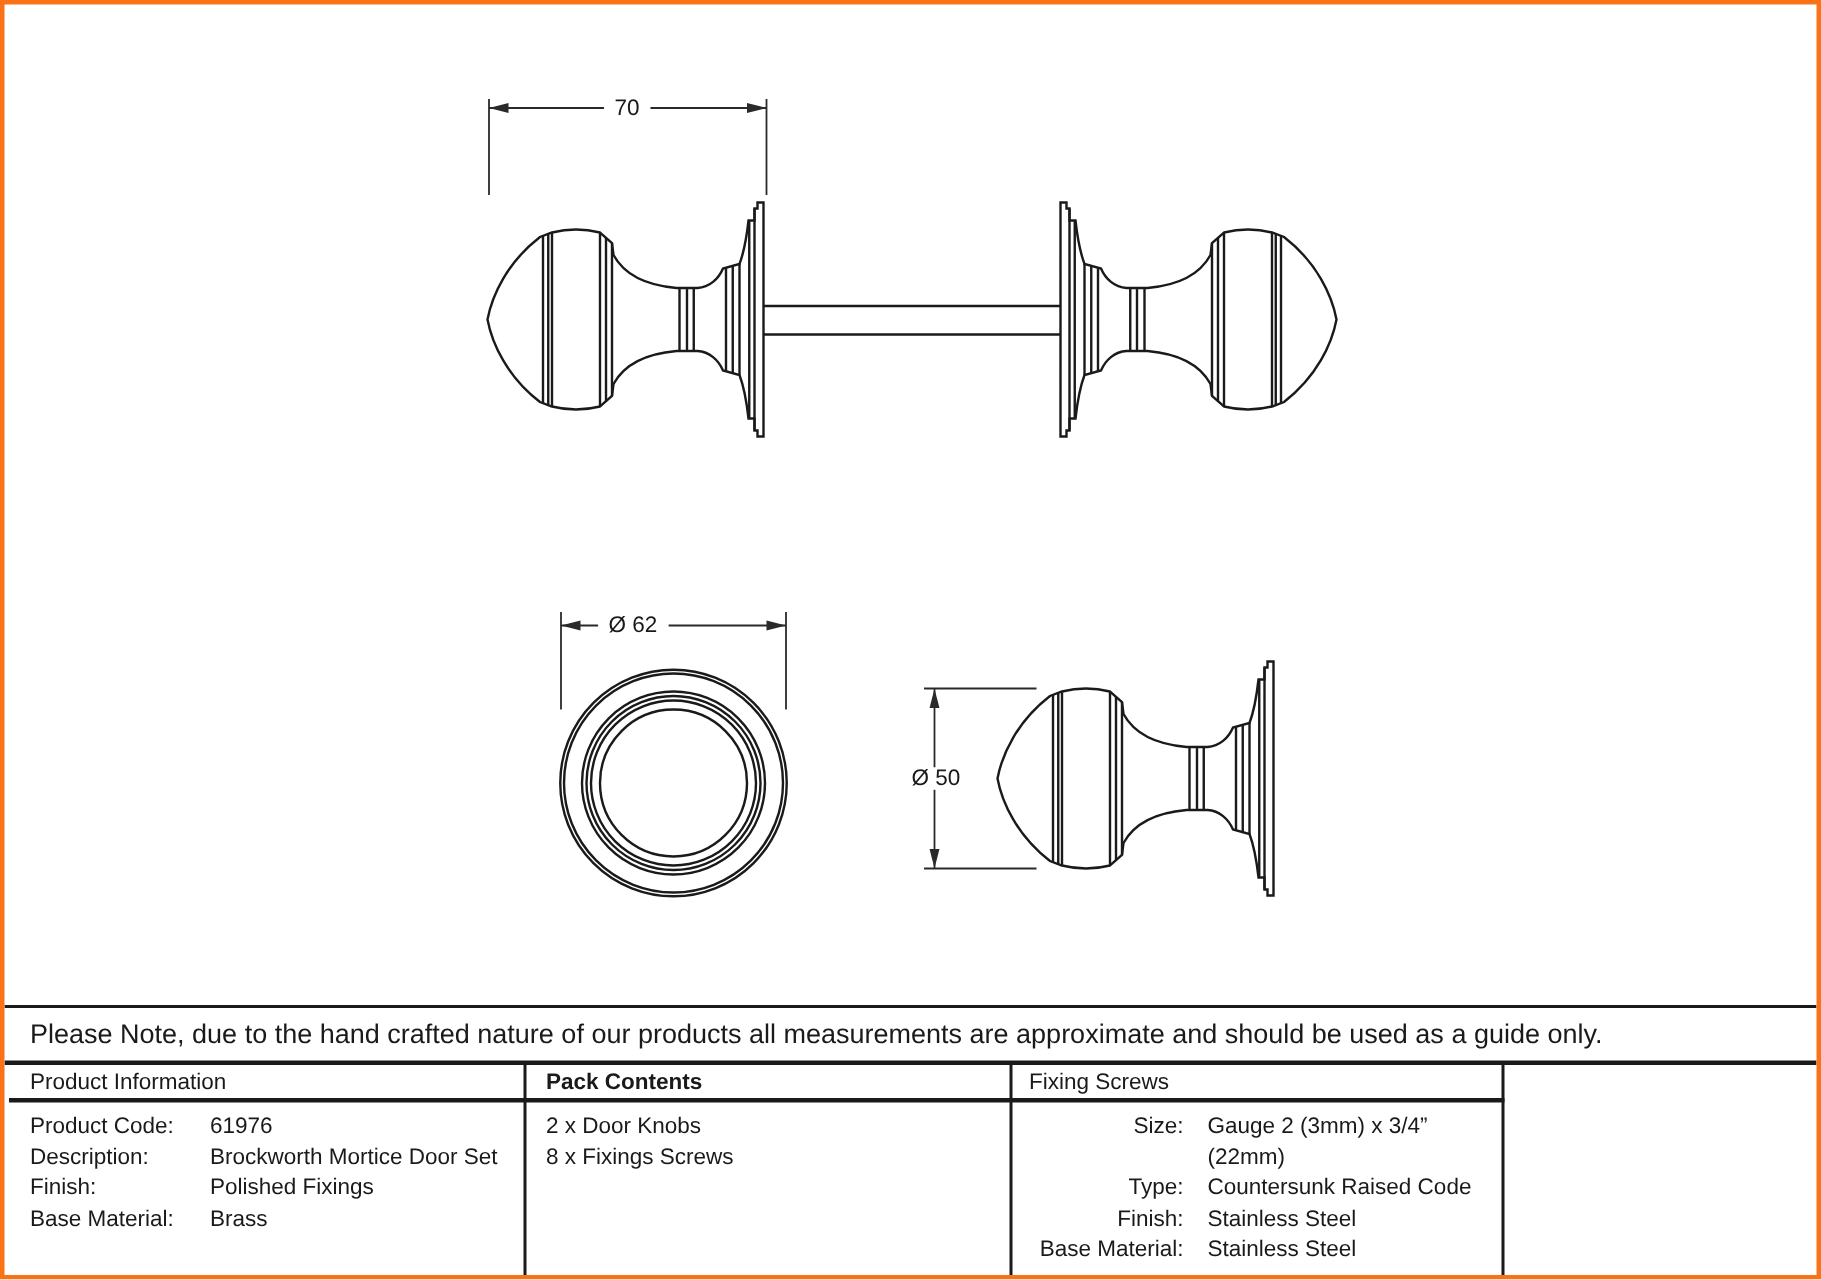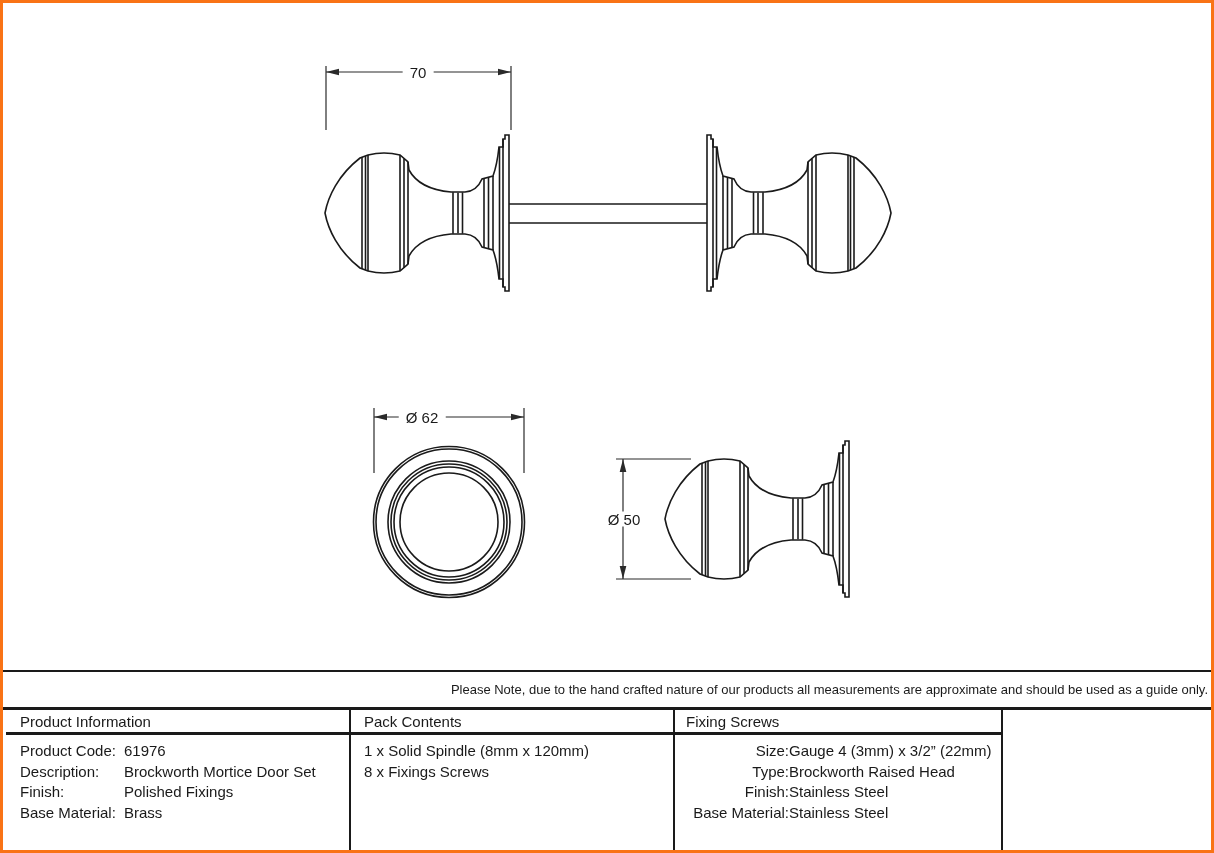--- a/index.html
+++ b/index.html
@@ -19,36 +19,35 @@
     transform:translate(-50%,-50%);
     background:#fff;
     padding:0 7px;
     font-size:15px;
     color:#1a1a1a;
     white-space:nowrap;
     line-height:1;
   }
   .hline,.vline{position:absolute;background:#1a1a1a;}
   .note-row{
-    position:absolute;left:3px;right:3px;top:669px;height:35px;
+    position:absolute;left:3px;right:20px;top:669px;height:35px;
     display:flex;align-items:center;
-    font-size:13px;
-    justify-content:flex-end;
+    font-size:18px;
   }
   .note-row .txt{padding-left:14px;}
   .th{
     position:absolute;top:707px;height:22px;
     display:flex;align-items:center;
     font-size:15px;
   }
   .cell{
     position:absolute;top:738px;
     font-size:15px;line-height:20.5px;
   }
-  .kv{display:flex;}
+  .kv{display:flex;gap:16px;}
   .kv .k{flex:0 0 104px;}
   .kv3 .k{flex:0 0 103px;text-align:right;}
   .items div{white-space:nowrap;}
 </style>
 </head>
 <body>
 
 <div class="page">
 
   <svg class="drawing-svg" viewBox="0 0 1214 853" fill="none" stroke-linecap="butt">
@@ -152,21 +151,21 @@
   <div class="hline" style="left:0;right:0;top:704px;height:3px;"></div>
 
   <div class="hline" style="left:3px;width:997px;top:729px;height:3px;"></div>
   <div class="vline" style="left:346px;top:707px;bottom:0;width:2px;"></div>
   <div class="vline" style="left:670px;top:707px;bottom:0;width:2px;"></div>
   <div class="vline" style="left:998px;top:707px;bottom:0;width:2px;"></div>
 
   <div class="th" style="left:17px;text-align:right;">
     <span>Product Information</span>
   </div>
-  <div class="th" style="left:361px;">
+  <div class="th" style="left:361px;font-weight:bold;">
     <span>Pack Contents</span>
   </div>
   <div class="th" style="left:683px;">
     <span>Fixing Screws</span>
   </div>
 
   <div class="cell" style="left:17px;width:320px;">
     <div class="kv">
       <span class="k">Product Code:</span>
       <span class="v">61976</span>
@@ -179,32 +178,32 @@
       <span class="k">Finish:</span>
       <span class="v">Polished Fixings</span>
     </div>
     <div class="kv">
       <span class="k">Base Material:</span>
       <span class="v">Brass</span>
     </div>
   </div>
 
   <div class="cell items" style="left:361px;width:300px;">
-    <div>1 x Solid Spindle (8mm x 120mm)</div>
+    <div>2 x Door Knobs</div>
     <div>8 x Fixings Screws</div>
   </div>
 
   <div class="cell" style="left:683px;width:310px;">
     <div class="kv kv3">
       <span class="k">Size:</span>
-      <span class="v">Gauge 4 (3mm) x 3/2” (22mm)</span>
+      <span class="v">Gauge 2 (3mm) x 3/4” (22mm)</span>
     </div>
     <div class="kv kv3">
       <span class="k">Type:</span>
-      <span class="v">Brockworth Raised Head</span>
+      <span class="v">Countersunk Raised Code</span>
     </div>
     <div class="kv kv3">
       <span class="k">Finish:</span>
       <span class="v">Stainless Steel</span>
     </div>
     <div class="kv kv3">
       <span class="k">Base Material:</span>
       <span class="v">Stainless Steel</span>
     </div>
   </div>

